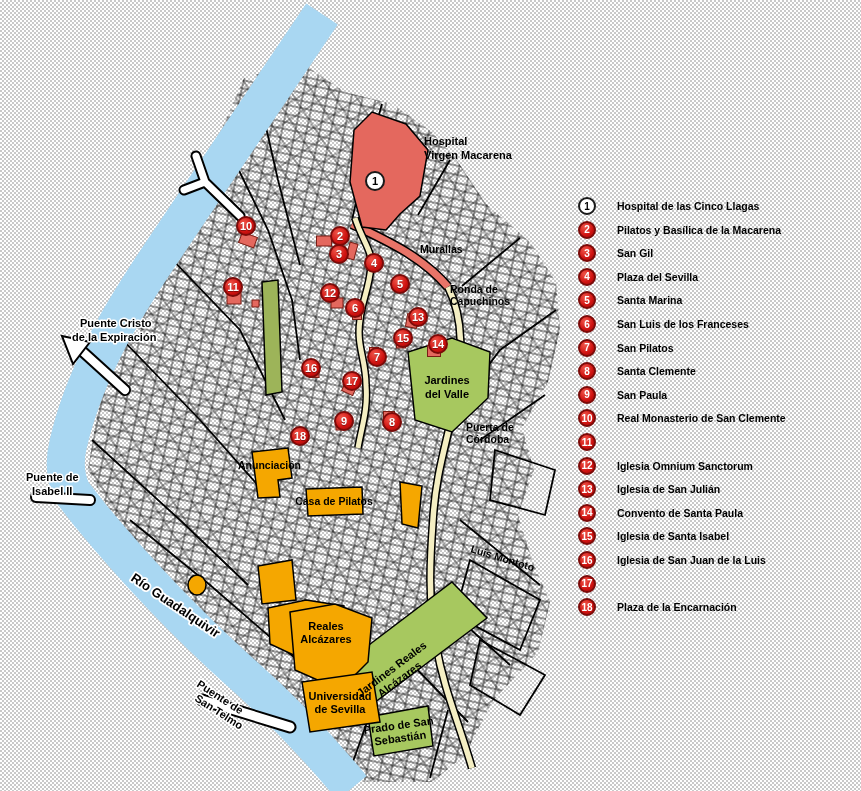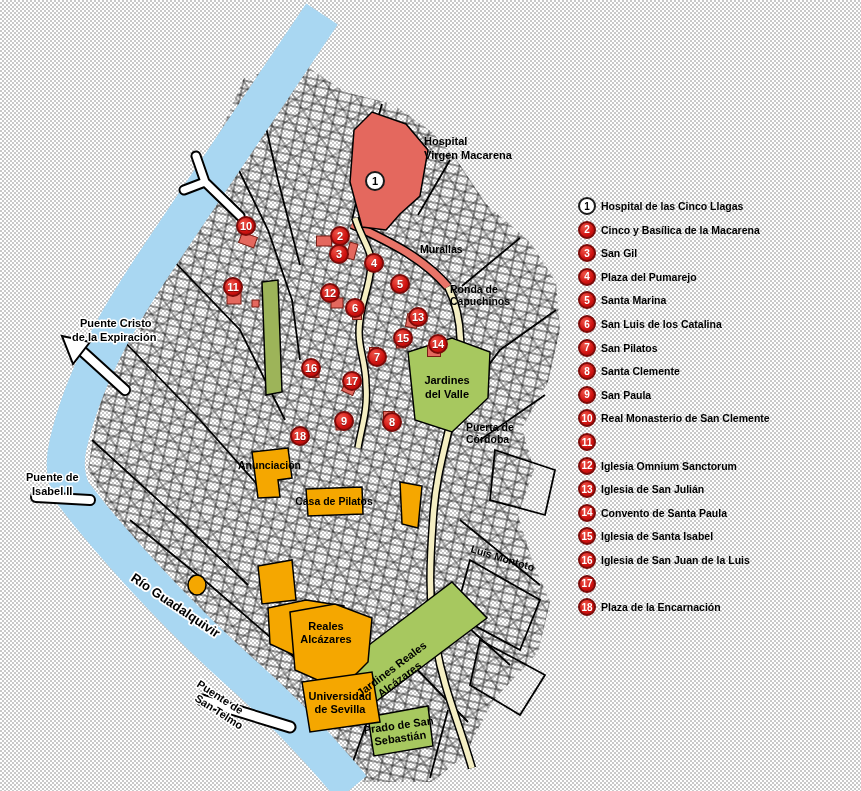--- a/index.html
+++ b/index.html
@@ -34,21 +34,21 @@
   .legend{position:absolute;left:0;top:0;width:861px;height:791px;pointer-events:none;}
   .lrow{position:absolute;left:578px;display:flex;align-items:center;height:20px;}
   .lcircle{
     width:18px;height:18px;border-radius:50%;flex:0 0 18px;
     background:radial-gradient(circle at 35% 30%, #f0564a, #cf1210 60%, #a30d0b);
     border:2px solid #7c0a08;box-sizing:border-box;
     color:#fff;font:bold 10px "Liberation Sans",sans-serif;
     display:flex;align-items:center;justify-content:center;
   }
   .lrow.first .lcircle{background:#fff;border:2px solid #1a1a1a;color:#000;}
-  .ltext{margin-left:5px;font:bold 10.5px "Liberation Sans",sans-serif;color:#000;white-space:nowrap;}
+  .ltext{margin-left:13px;font:bold 10.5px "Liberation Sans",sans-serif;color:#000;white-space:nowrap;padding-left:8px;}
 </style>
 </head>
 <body>
 
 <div class="stage">
 
   <svg width="861" height="791" viewBox="0 0 861 791">
     <defs>
       <pattern id="p1" width="24" height="24" patternUnits="userSpaceOnUse" patternTransform="rotate(12)">
         <path d="M0,4 H24 M0,12 H24 M0,19 H24 M4,0 V24 M15,0 V24" stroke="#000" stroke-width="0.9" fill="none"></path>
@@ -226,37 +226,37 @@
       <div class="marker" style="left: 290px; top: 426px;">18</div>
     </div>
 
   <div class="legend">
       <div class="lrow first" style="top: 196px;">
         <span class="lcircle">1</span>
         <span class="ltext">Hospital de las Cinco Llagas</span>
       </div>
       <div class="lrow" style="top: 219.6px;">
         <span class="lcircle">2</span>
-        <span class="ltext">Cinco y Basílica de la Macarena</span>
+        <span class="ltext">Pilatos y Basílica de la Macarena</span>
       </div>
       <div class="lrow" style="top: 243.2px;">
         <span class="lcircle">3</span>
         <span class="ltext">San Gil</span>
       </div>
       <div class="lrow" style="top: 266.8px;">
         <span class="lcircle">4</span>
-        <span class="ltext">Plaza del Pumarejo</span>
+        <span class="ltext">Plaza del Sevilla</span>
       </div>
       <div class="lrow" style="top: 290.4px;">
         <span class="lcircle">5</span>
         <span class="ltext">Santa Marina</span>
       </div>
       <div class="lrow" style="top: 314px;">
         <span class="lcircle">6</span>
-        <span class="ltext">San Luis de los Catalina</span>
+        <span class="ltext">San Luis de los Franceses</span>
       </div>
       <div class="lrow" style="top: 337.6px;">
         <span class="lcircle">7</span>
         <span class="ltext">San Pilatos</span>
       </div>
       <div class="lrow" style="top: 361.2px;">
         <span class="lcircle">8</span>
         <span class="ltext">Santa Clemente</span>
       </div>
       <div class="lrow" style="top: 384.8px;">

